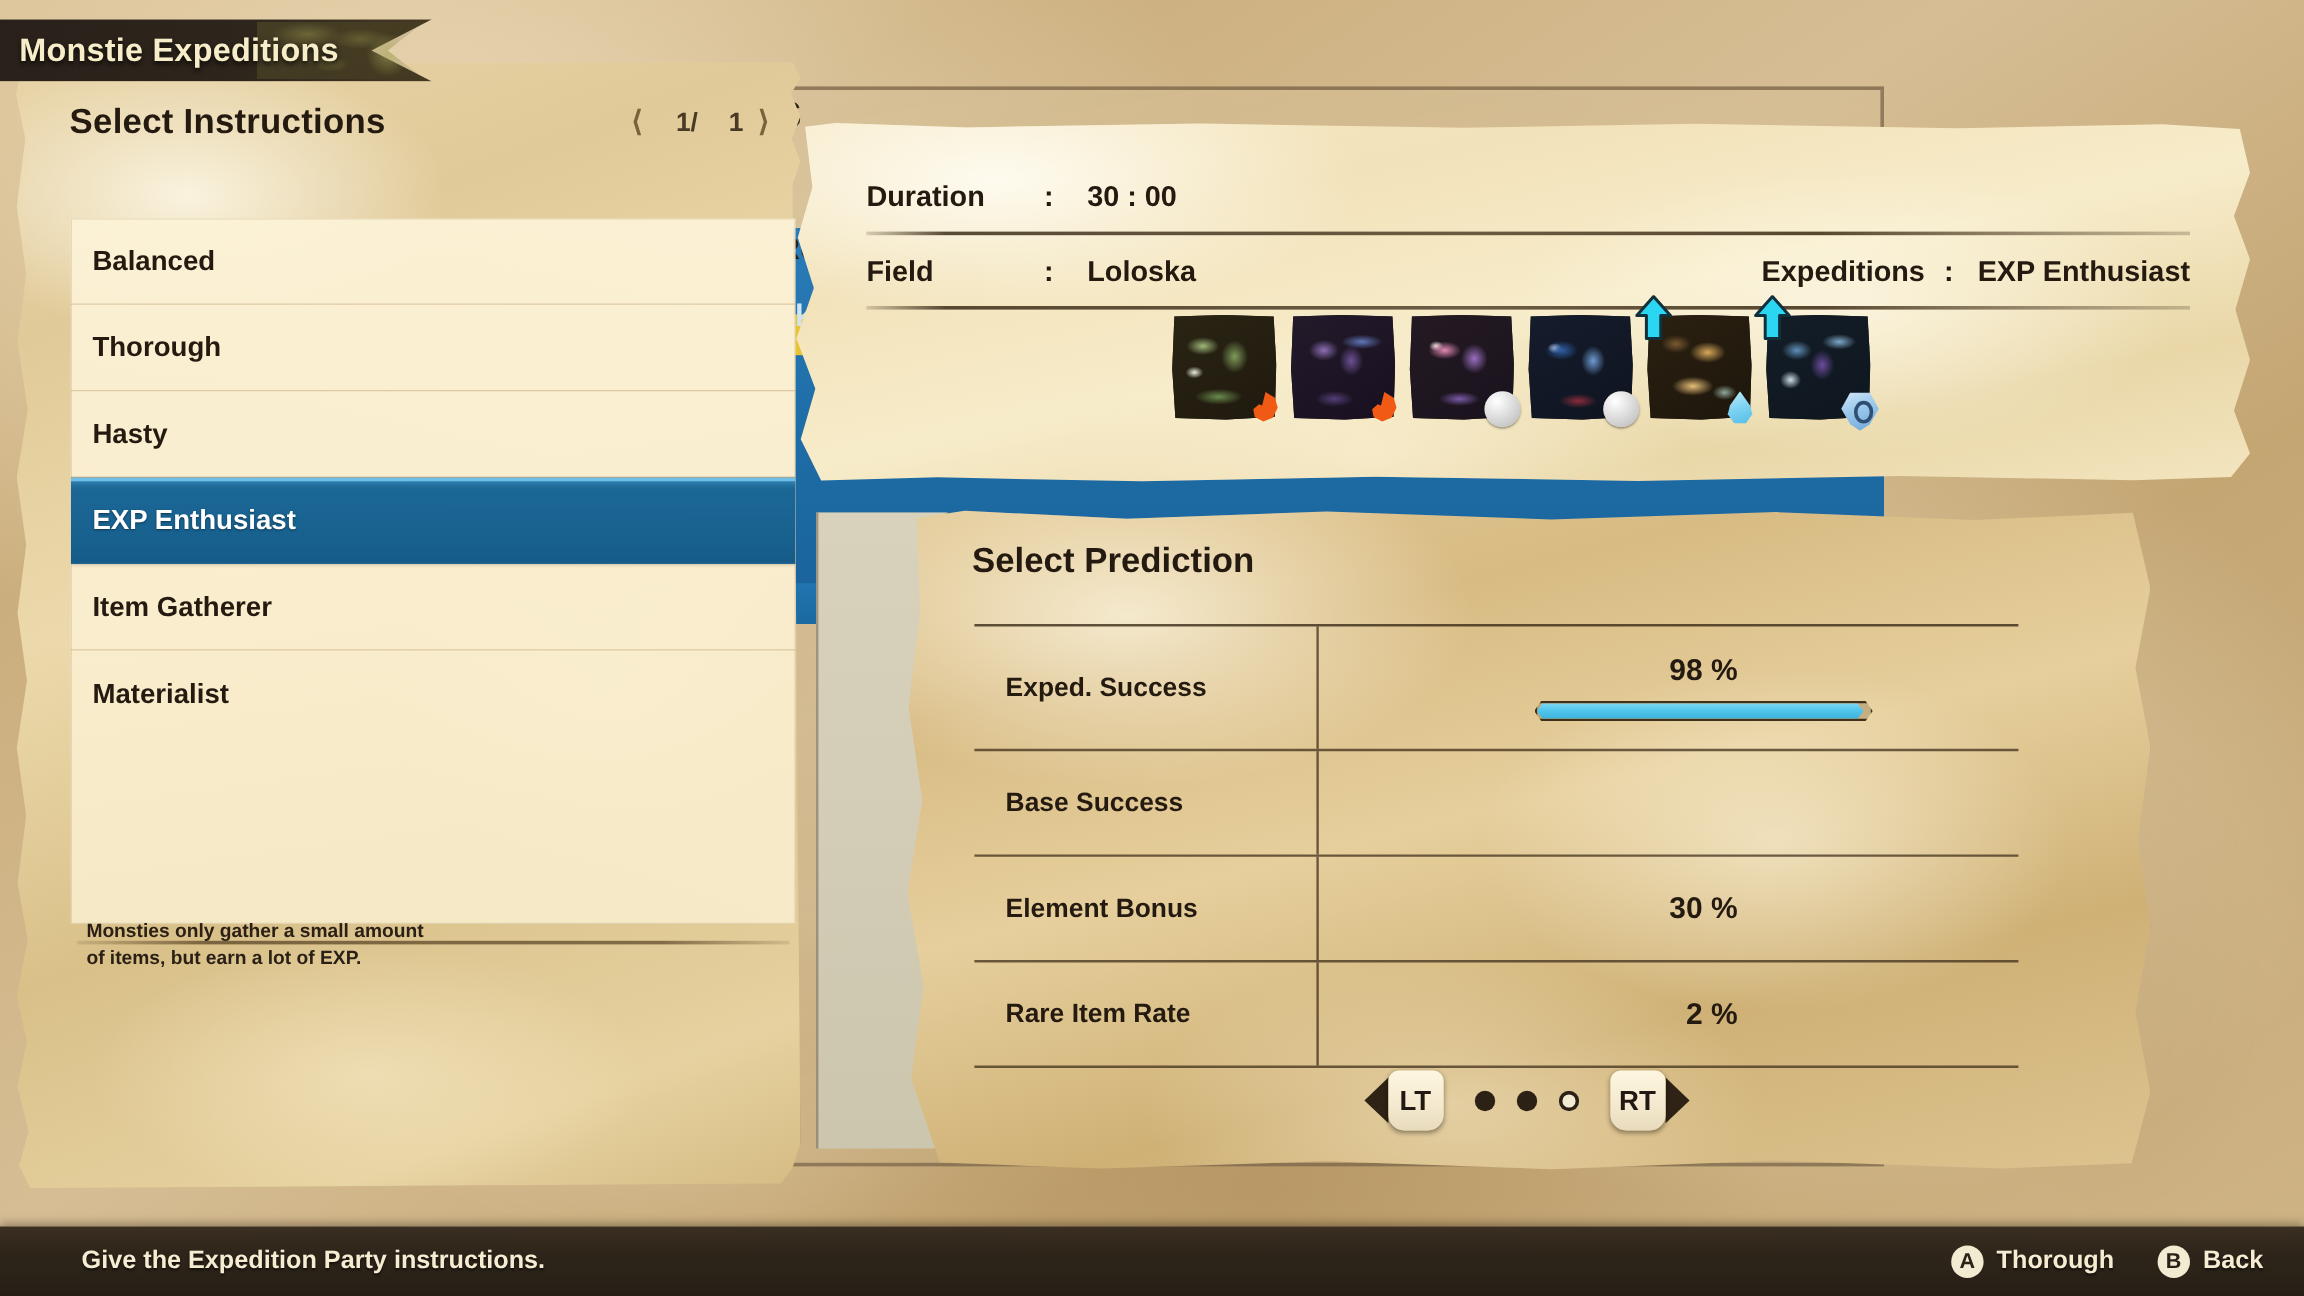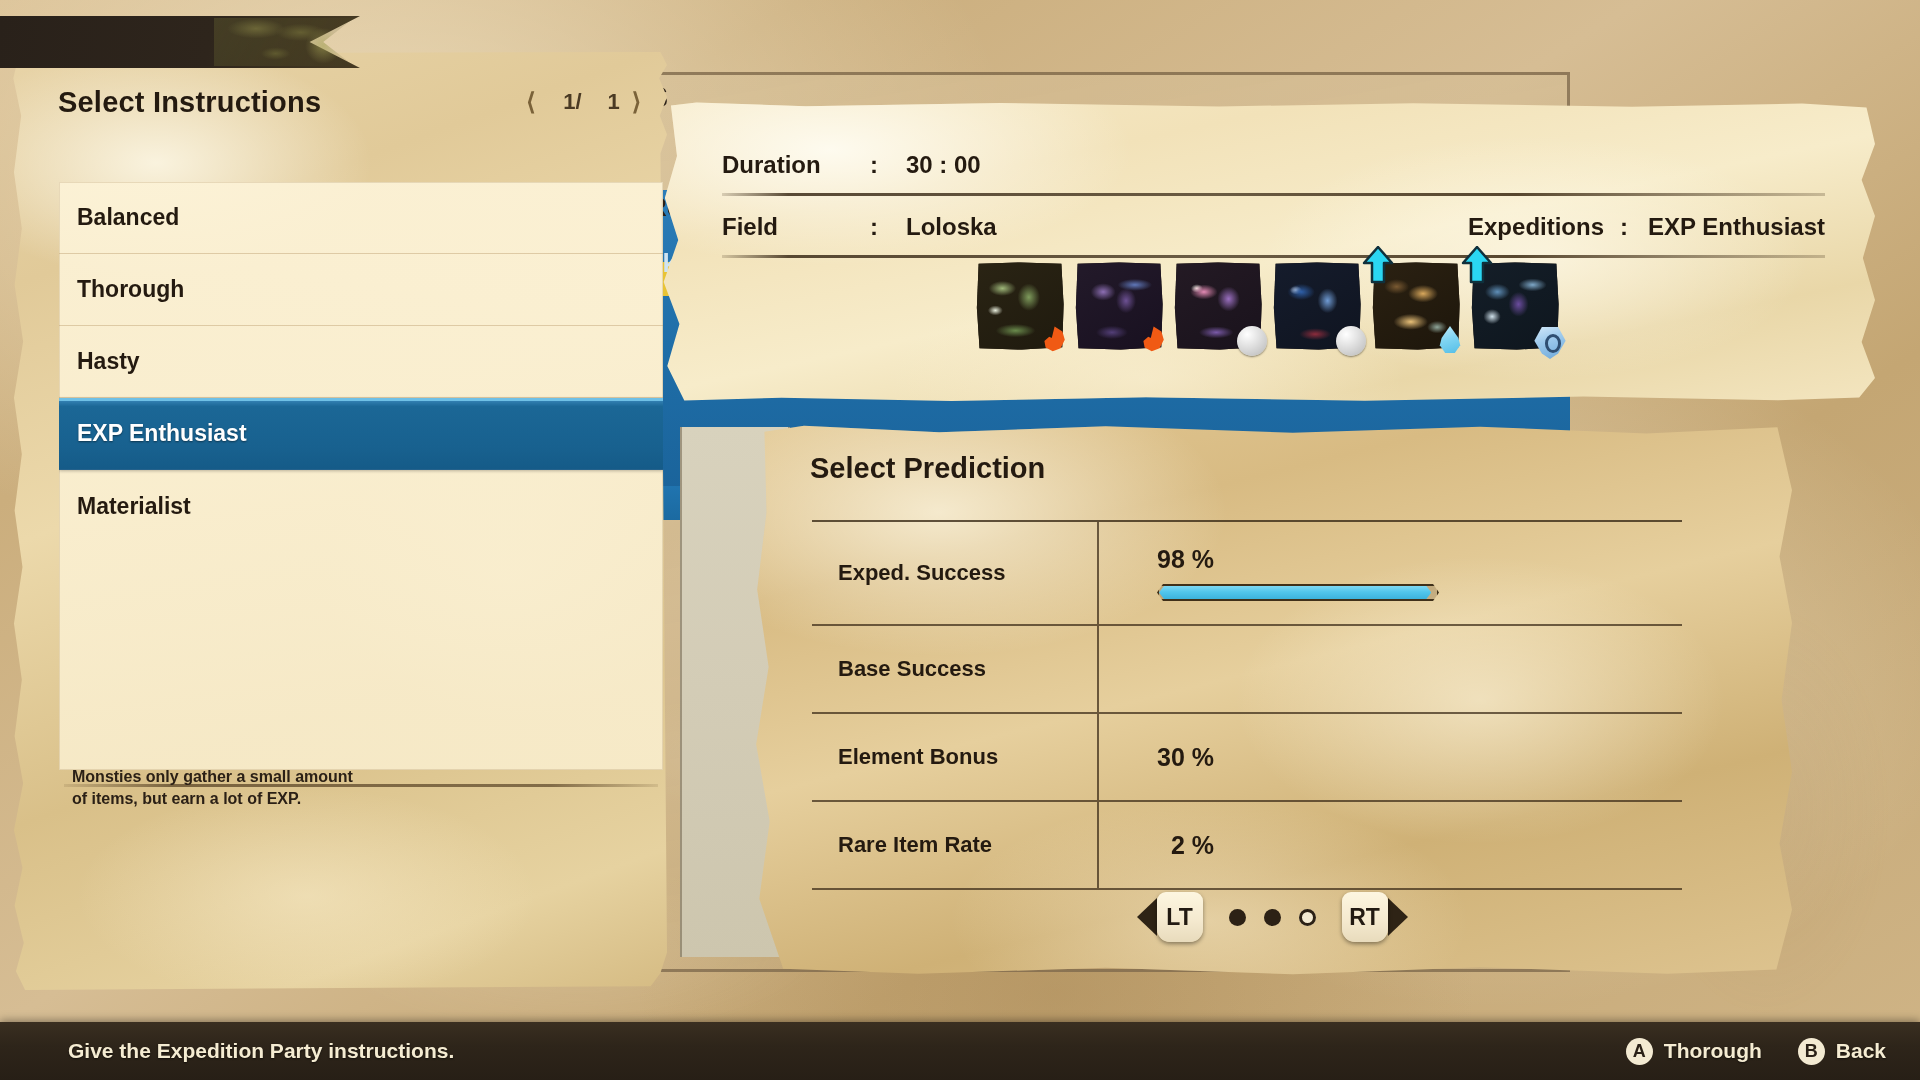--- a/index.html
+++ b/index.html
@@ -459,20 +459,21 @@
     display: flex;
     align-items: center;
   }
   .rp-value-cell {
     flex: 1;
     padding-left: 58px;
     display: flex;
     flex-direction: column;
     justify-content: center;
     align-self: stretch;
+    align-items: center;
   }
   .rp-value {
     font-size: 25px;
     font-weight: bold;
     color: #241a10;
   }
   .rp-value.indent { padding-left: 14px; }
   .bar-wrap {
     margin-top: 10px;
     width: 282px;
@@ -599,20 +600,21 @@
     <div class="bg-yellow-chip"></div>
   </div>
   <div class="bg-hidden-text bgt-s">S</div>
   <div class="bg-hidden-text bgt-re">Re</div>
   <div class="bg-hidden-text bgt-sl">sk</div>
   <div class="bg-plate"></div>
 
   <div class="title-bar">
     <div class="title-bar-bg"></div>
     <div class="title-bar-orn"></div>
+    <div class="title-text">Monstie Expeditions</div>
   </div>
 
   <div class="left-dialog">
     <div class="ld-paper"></div>
 
     <div class="ld-header">
       <div class="ld-title">Select Instructions</div>
       <div class="pager">
         <span class="chev">⟨</span>
         <span class="cur">1/</span>
@@ -626,20 +628,23 @@
           <span class="instr-label">Balanced</span>
         </div>
         <div class="instr-item">
           <span class="instr-label">Thorough</span>
         </div>
         <div class="instr-item">
           <span class="instr-label">Hasty</span>
         </div>
         <div class="instr-item selected">
           <span class="instr-label">EXP Enthusiast</span>
+        </div>
+        <div class="instr-item">
+          <span class="instr-label">Item Gatherer</span>
         </div>
         <div class="instr-item">
           <span class="instr-label">Materialist</span>
         </div>
       </div>
 
     <div class="ld-divider"></div>
     <div class="ld-desc">Monsties only gather a small amount
 of items, but earn a lot of EXP.</div>
   </div>

